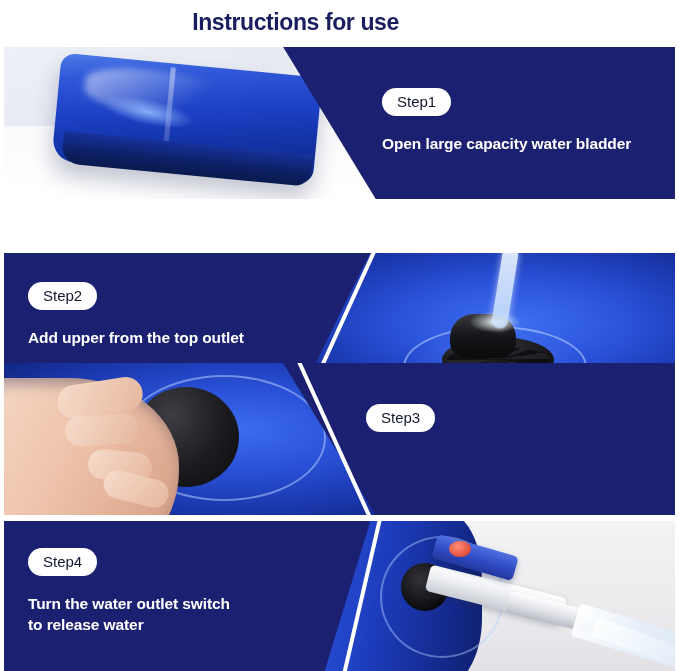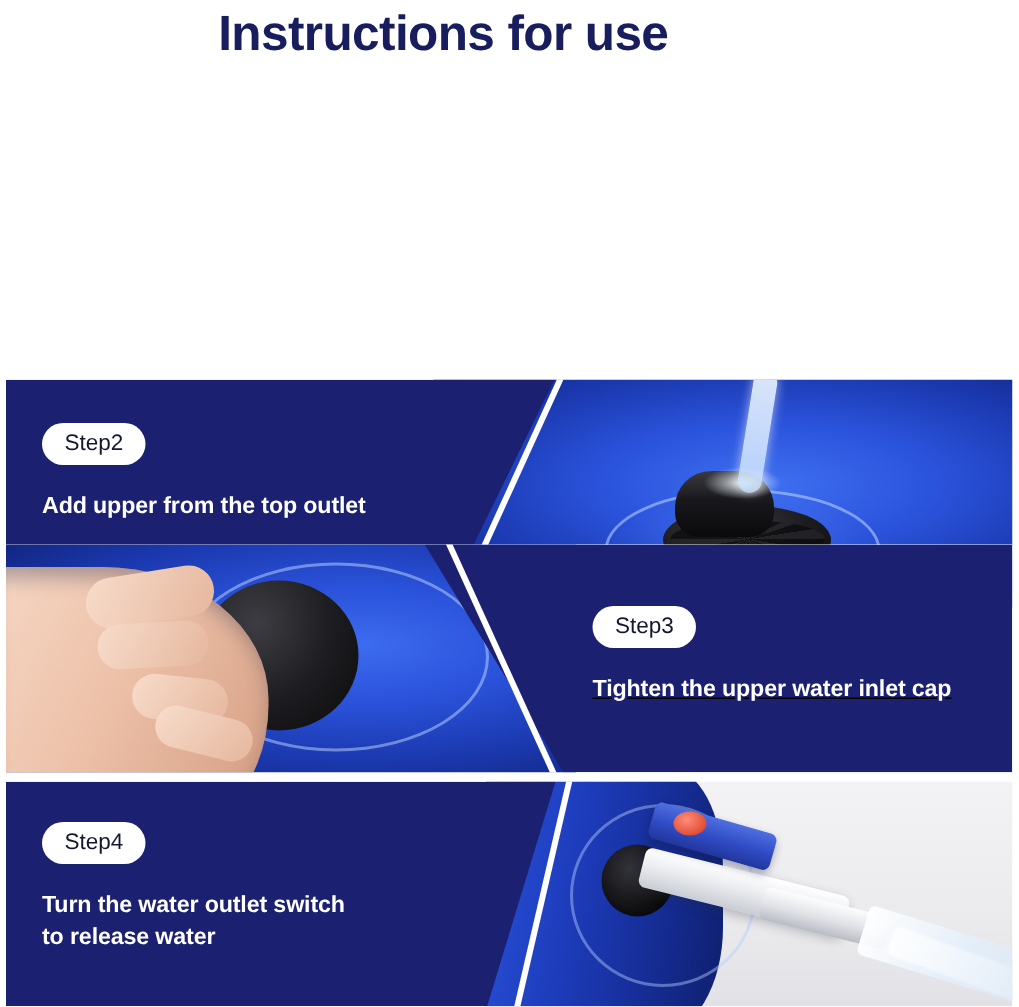--- a/index.html
+++ b/index.html
@@ -23,21 +23,21 @@
 
   
   .title {
     position: absolute;
     left: 0;
     top: 0px;
     width: 591px;
     height: 46px;
     line-height: 44px;
     text-align: center;
-    font-size: 33px;
+    font-size: 23px;
     font-weight: bold;
     letter-spacing: -0.4px;
     color: #181d5e;
     font-family: "Liberation Sans", sans-serif;
     white-space: nowrap;
   }
 
   
   .row {
     position: absolute;
@@ -114,21 +114,21 @@
     font-size: 15.5px;
     font-weight: bold;
     line-height: 1.38;
     letter-spacing: -0.1px;
     font-family: "Liberation Sans", sans-serif;
     white-space: pre-line;
   }
 
   .sb-1 { left: 378px; top: 41px; }
   .sb-2 { left: 24px;  top: 29px; }
-  .sb-3 { left: 391px; top: 41px; text-decoration: underline; }
+  .sb-3 { left: 362px; top: 41px; }
   .sb-4 { left: 24px;  top: 27px; }
 
   
   .ph1 { left: 0; width: 380px; background: linear-gradient(160deg,#eef0f7 0%,#e8eaf3 38%,#f7f8fb 60%,#ffffff 100%); }
   .ph1 .tablelip {
     position: absolute; left: 0; top: 52%; width: 100%; height: 48%;
     background: linear-gradient(180deg,#fbfbfd 0%,#ffffff 100%);
   }
   .ph1 .bag {
     position: absolute; left: 52px; top: 18px; width: 262px; height: 108px;
@@ -281,20 +281,33 @@
     transform: rotate(20deg); border-radius:4px; filter: blur(.6px);
   }
 </style>
 </head>
 <body>
 
 <div id="page">
 
   <div class="title">Instructions for use</div>
 
+  <div class="row row-1">
+    <div class="photo ph1">
+      <div class="tablelip"></div>
+      <div class="bag"></div>
+      <div class="fold"></div>
+      <div class="hl2"></div>
+    </div>
+    <div class="panel right"></div>
+    <div class="step-block sb-1">
+      <div class="badge">Step1</div>
+      <div class="caption">Open large capacity water bladder</div>
+    </div>
+  </div>
 
   <div class="row row-2">
     <div class="photo ph2">
       <div class="capring"></div>
       <div class="capbase"></div>
       <div class="captop"></div>
       <div class="splash"></div>
       <div class="stream"></div>
     </div>
     <div class="panel left"></div>
@@ -312,21 +325,20 @@
       <div class="hand"></div>
       <div class="finger f1"></div>
       <div class="finger f2"></div>
       <div class="finger f3"></div>
       <div class="finger thumb"></div>
     </div>
     <div class="panel right"></div>
     <div class="sep" style="left:330px; transform:rotate(-24.5deg);"></div>
     <div class="step-block sb-3">
       <div class="badge">Step3</div>
-      <div class="caption">Tighten the upper water inlet cap</div>
     </div>
   </div>
 
   <div class="row row-4">
     <div class="photo ph4">
       <div class="tank"></div>
       <div class="tankring"></div>
       <div class="nutblk"></div>
       <div class="pipe"></div>
       <div class="handle"></div>

